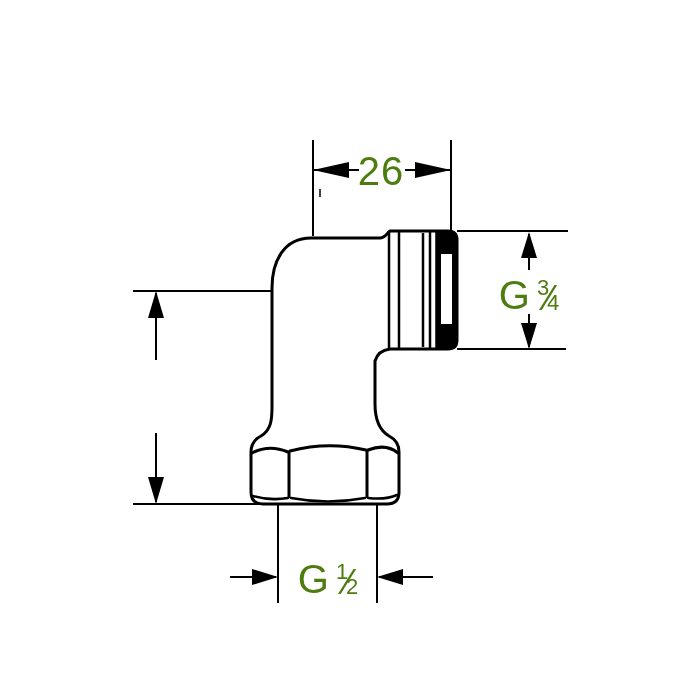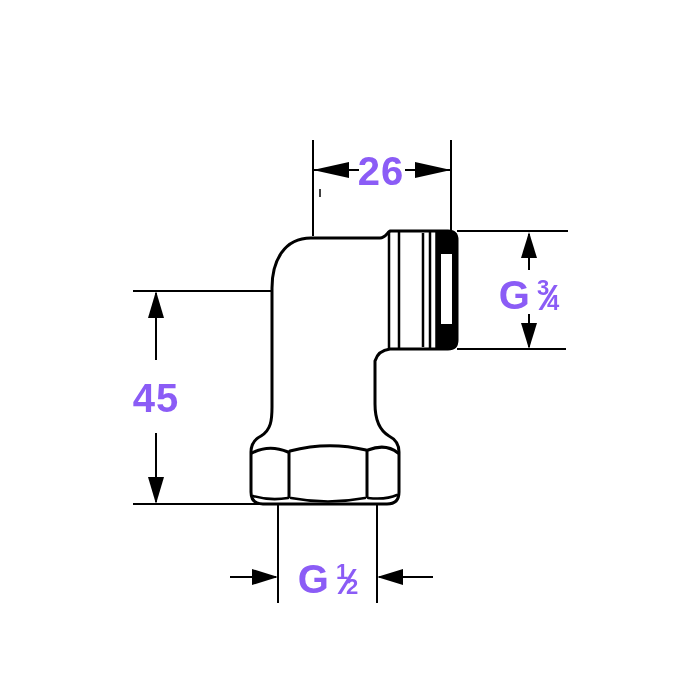--- a/index.html
+++ b/index.html
@@ -20,23 +20,23 @@
     position: absolute;
     left: 0;
     top: 0;
   }
   .dim-label {
     position: absolute;
     display: flex;
     align-items: center;
     justify-content: center;
     font-size: 40px;
-    font-weight: 700;
+    font-weight: 400;
     letter-spacing: 1px;
-    color: #8b5cf6;
+    color: #4d7c0f;
     white-space: nowrap;
     user-select: none;
   }
   .frac {
     display: inline-block;
     margin-left: 6px;
     letter-spacing: 0;
   }
   .frac .num {
     font-size: 22px;
@@ -133,21 +133,20 @@
       <path d="M 377,505 V 603" fill="none"></path>
       <path d="M 230,577 H 276" fill="none"></path>
       <path d="M 379,577 H 433" fill="none"></path>
       <polygon points="278,577 252,569 252,585" stroke="none"></polygon>
       <polygon points="377,577 403,569 403,585" stroke="none"></polygon>
     </g>
   </svg>
 
   <div class="dim-label" style="left:341px; top:151px; width:80px; height:40px;">26</div>
 
-  <div class="dim-label" style="left:116px; top:378px; width:80px; height:40px;">45</div>
 
   <div class="dim-label" style="left:479px; top:275px; width:100px; height:40px;">
     <span>G</span>
       <span class="frac"><span class="num">3</span><span class="slash">⁄</span><span class="den">4</span></span>
   </div>
 
   <div class="dim-label" style="left:278px; top:559px; width:100px; height:40px;">
     <span>G</span>
       <span class="frac"><span class="num">1</span><span class="slash">⁄</span><span class="den">2</span></span>
   </div>

